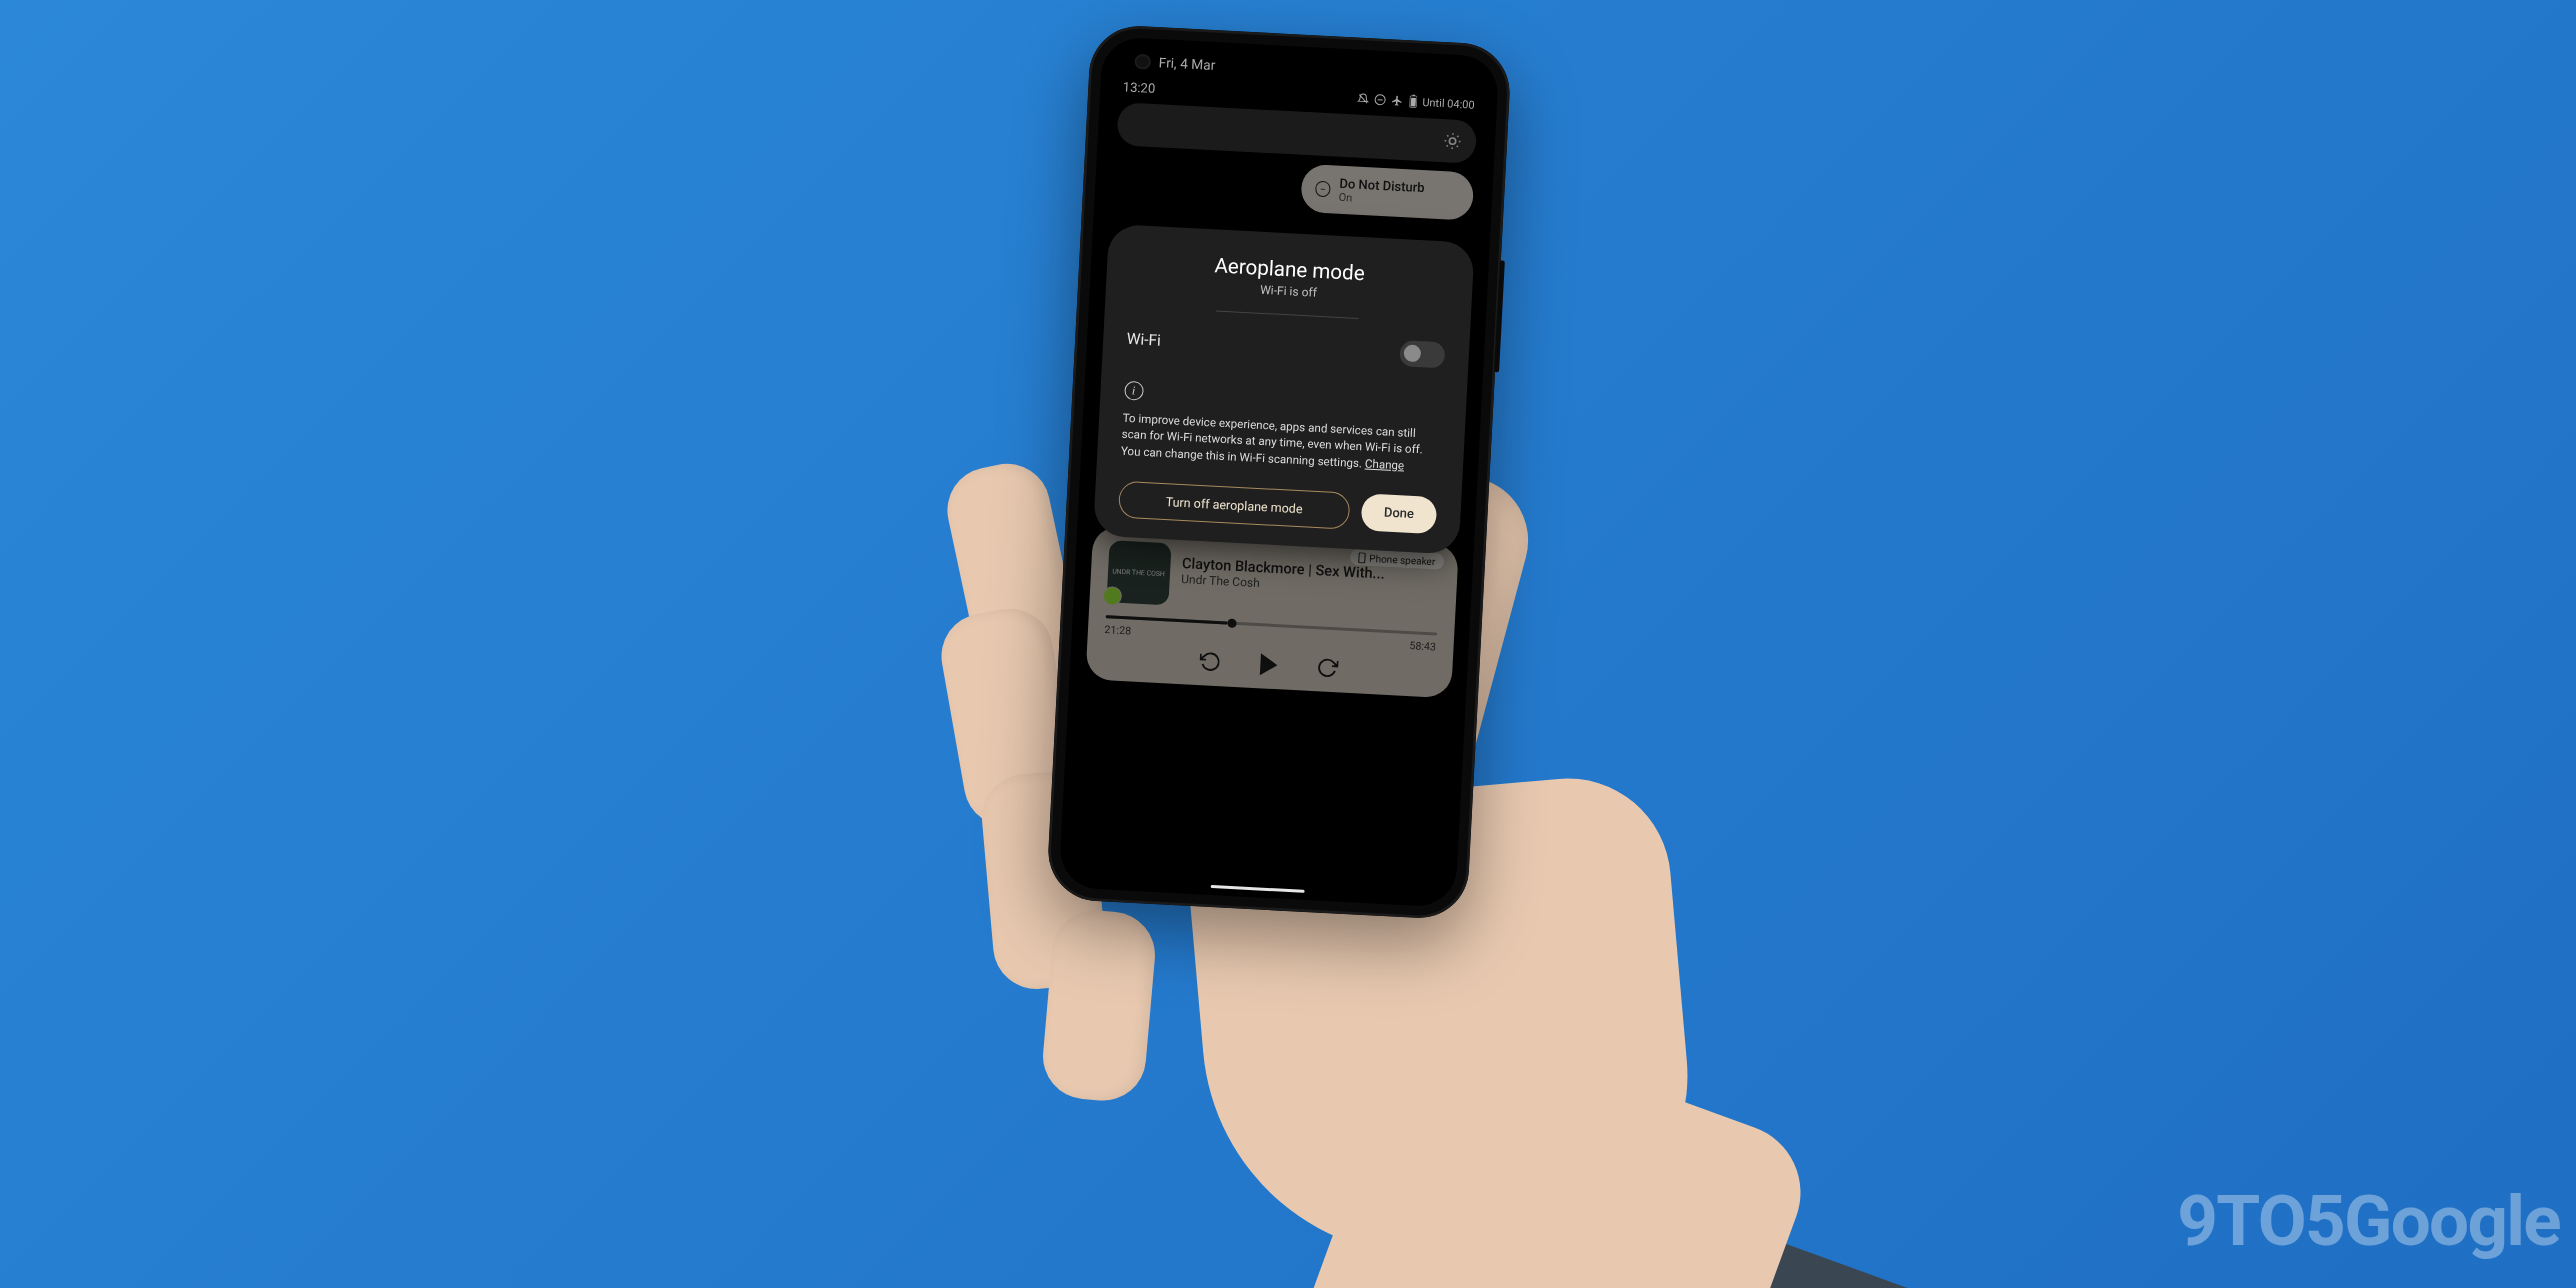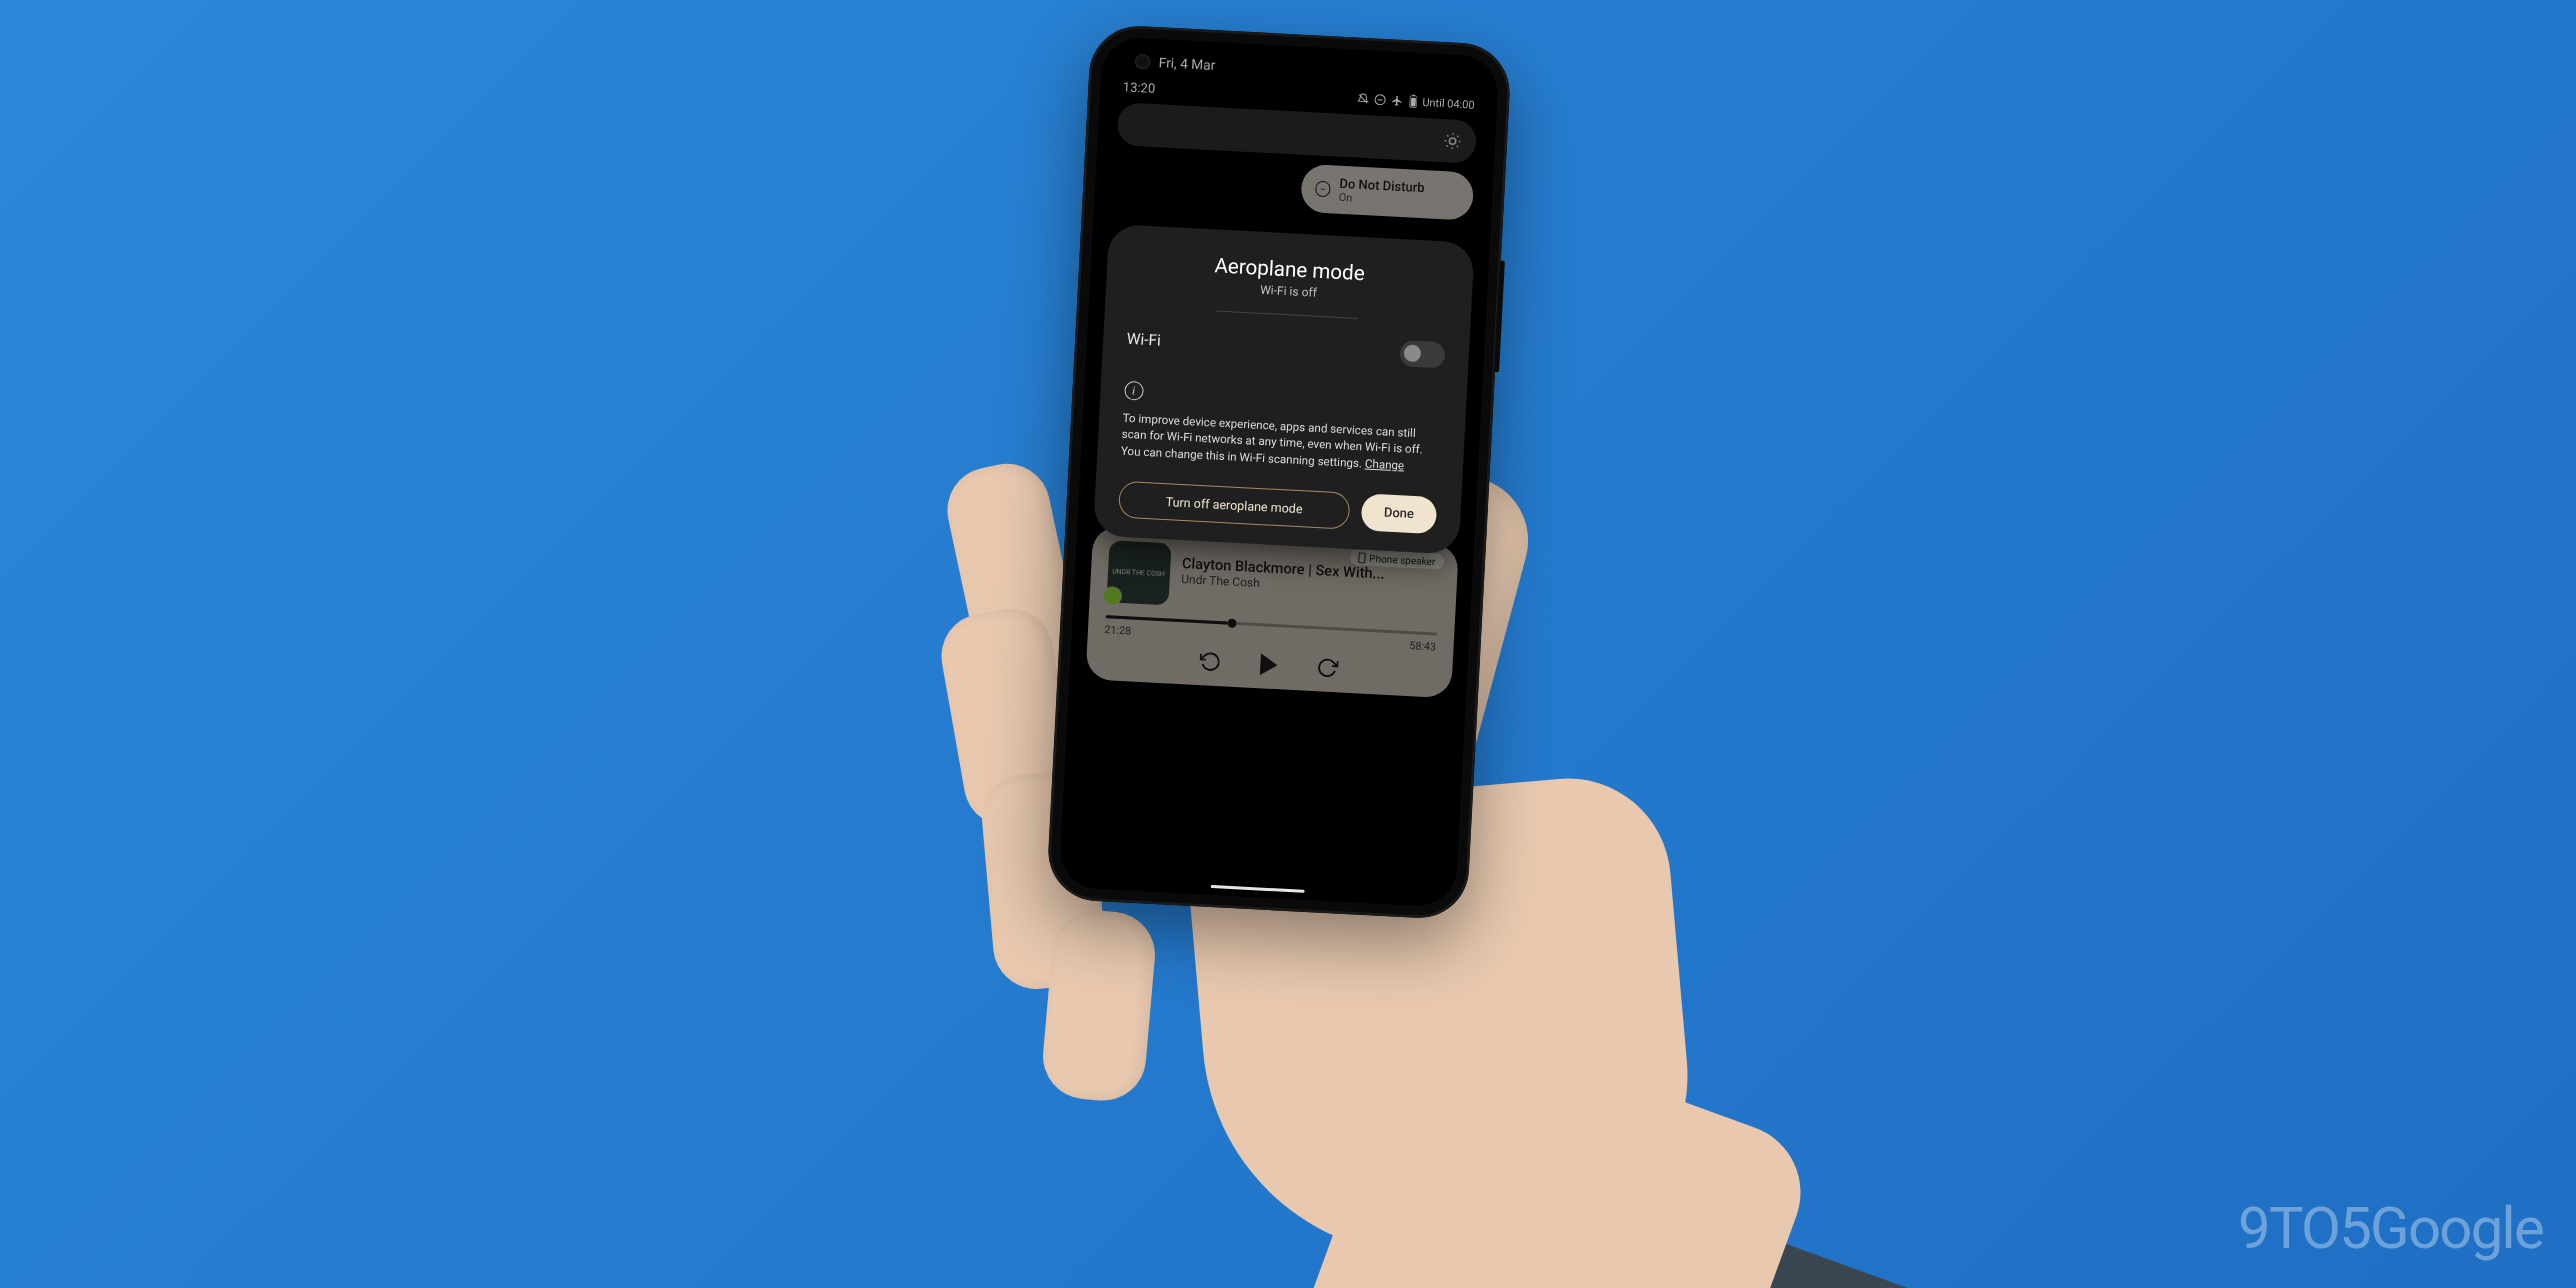--- a/index.html
+++ b/index.html
@@ -8,24 +8,24 @@
       height: 1288px;
       background: linear-gradient(135deg, #2b87d8 0%, #1f6fc4 100%);
       font-family: -apple-system, BlinkMacSystemFont, 'Segoe UI', Roboto, sans-serif;
       position: relative;
       overflow: hidden;
       transform-origin: top left;
     }
     .watermark {
       position: absolute;
       bottom: 26px;
-      right: 33px;
-      font-size: 58px;
+      right: 16px;
+      font-size: 71px;
       color: rgba(255,255,255,0.35);
-      font-weight: 400;
+      font-weight: 700;
       letter-spacing: -1.7px;
     }
     .hand-area {
       position: absolute;
       left: 50%;
       top: 50%;
       transform: translate(-50%, -50%);
       width: 773px;
       height: 1288px;
     }

